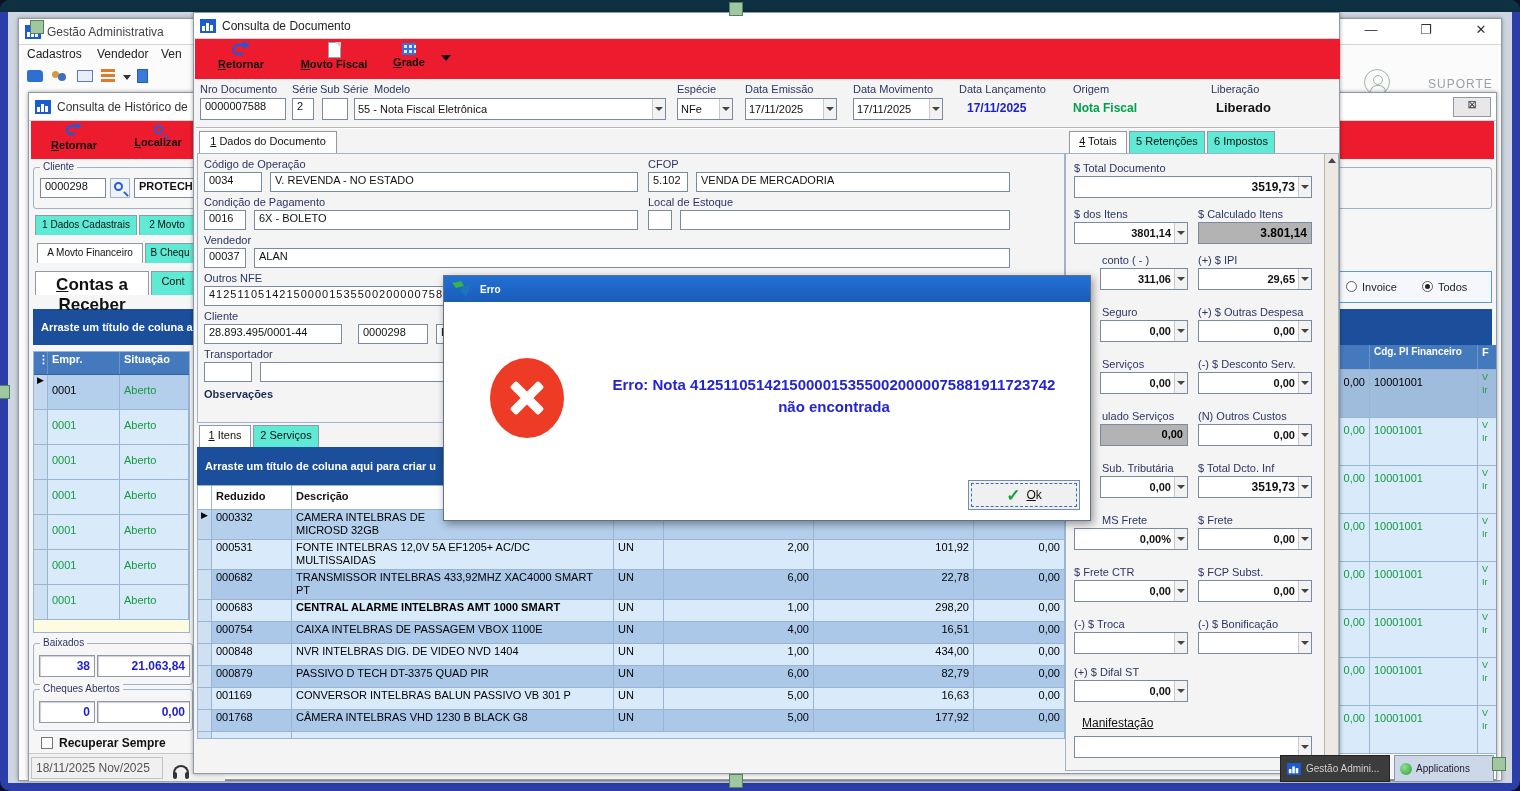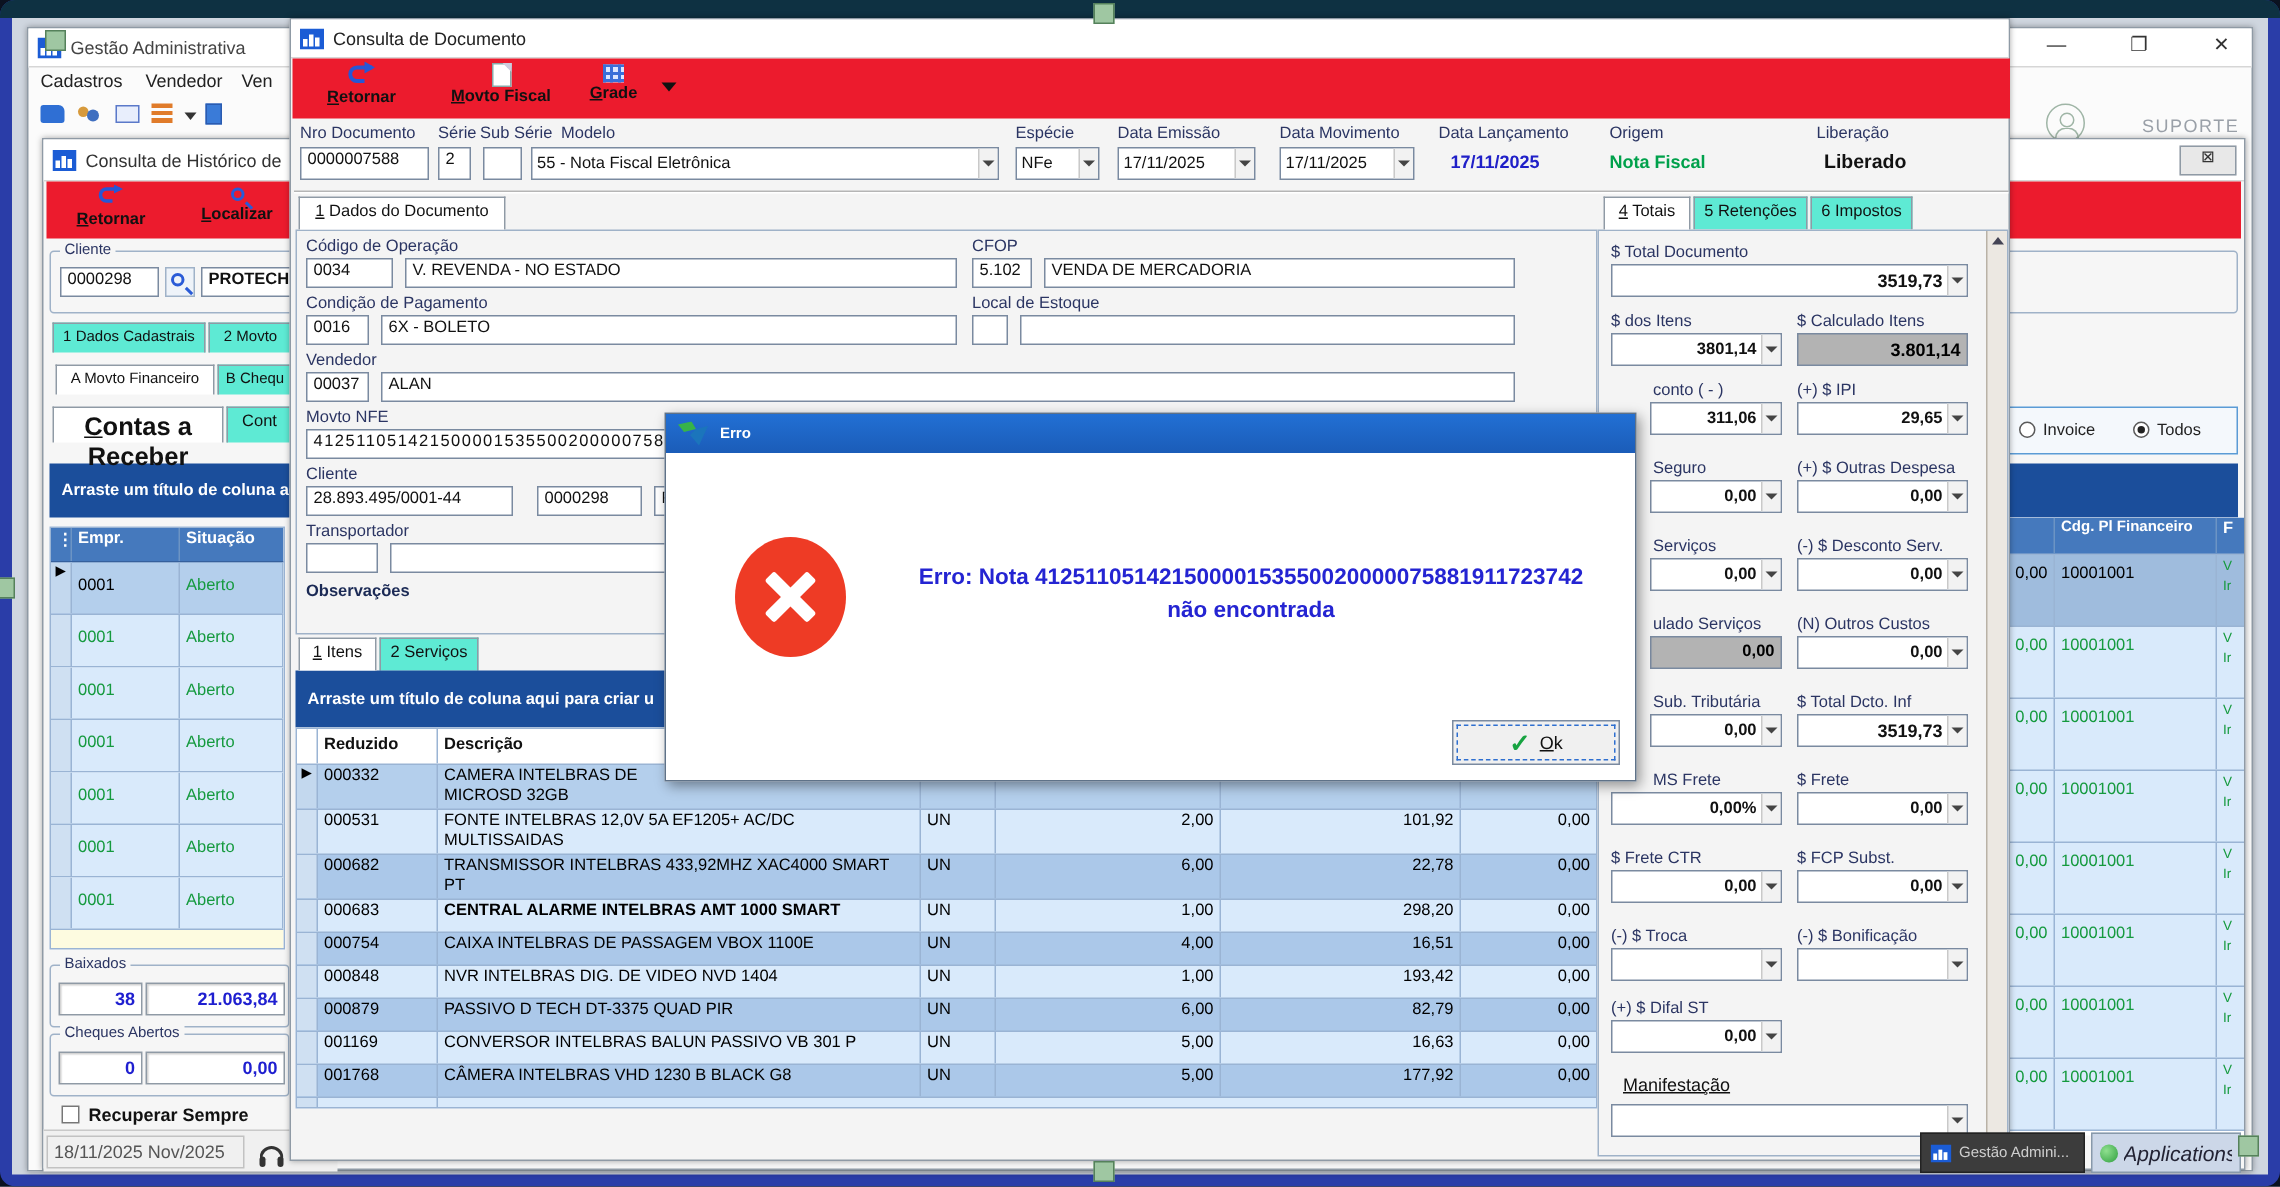--- a/index.html
+++ b/index.html
@@ -369,21 +369,21 @@
       <div class="inp abs" style="left:498px;top:18px;width:314px;height:20px;">VENDA DE MERCADORIA</div>
       <span class="lbl abs" style="left:6px;top:42px;">Condição de Pagamento</span>
       <div class="inp abs" style="left:6px;top:56px;width:42px;height:20px;">0016</div>
       <div class="inp abs" style="left:56px;top:56px;width:384px;height:20px;">6X - BOLETO</div>
       <span class="lbl abs" style="left:450px;top:42px;">Local de Estoque</span>
       <div class="inp abs" style="left:450px;top:56px;width:24px;height:20px;"></div>
       <div class="inp abs" style="left:482px;top:56px;width:330px;height:20px;"></div>
       <span class="lbl abs" style="left:6px;top:80px;">Vendedor</span>
       <div class="inp abs" style="left:6px;top:94px;width:42px;height:20px;">00037</div>
       <div class="inp abs" style="left:56px;top:94px;width:756px;height:20px;">ALAN</div>
-      <span class="lbl abs" style="left:6px;top:118px;">Movto NFE</span>
+      <span class="lbl abs" style="left:6px;top:118px;">Outros NFE</span>
       <div class="inp abs" style="left:6px;top:132px;width:440px;height:20px;letter-spacing:1px;">41251105142150000153550020000075881911723742</div>
       <span class="lbl abs" style="left:6px;top:156px;">Cliente</span>
       <div class="inp abs" style="left:6px;top:170px;width:138px;height:20px;">28.893.495/0001-44</div>
       <div class="inp abs" style="left:160px;top:170px;width:70px;height:20px;">0000298</div>
       <div class="inp abs" style="left:238px;top:170px;width:270px;height:20px;">PROTECH SIS</div>
       <span class="lbl abs" style="left:6px;top:194px;">Transportador</span>
       <div class="inp abs" style="left:6px;top:208px;width:48px;height:20px;"></div>
       <div class="inp abs" style="left:62px;top:208px;width:446px;height:20px;"></div>
       <span class="lbl abs" style="left:6px;top:234px;font-weight:bold;color:#1b2a55;">Observações</span>
     </div>
@@ -452,21 +452,21 @@
           <div class="c" style="width:150px;flex:0 0 150px;text-align:right;">4,00</div>
           <div class="c" style="width:160px;flex:0 0 160px;text-align:right;">16,51</div>
           <div class="c" style="flex:1;border-right:none;text-align:right;">0,00</div>
         </div>
       <div class="row rA" style="height:22px;">
           <div class="mark" style="background:#cfe0f2;"></div>
           <div class="c" style="width:80px;flex:0 0 80px;">000848</div>
           <div class="c" style="width:322px;flex:0 0 322px;">NVR INTELBRAS DIG. DE VIDEO NVD 1404</div>
           <div class="c" style="width:50px;flex:0 0 50px;">UN</div>
           <div class="c" style="width:150px;flex:0 0 150px;text-align:right;">1,00</div>
-          <div class="c" style="width:160px;flex:0 0 160px;text-align:right;">193,42</div>
+          <div class="c" style="width:160px;flex:0 0 160px;text-align:right;">434,00</div>
           <div class="c" style="flex:1;border-right:none;text-align:right;">0,00</div>
         </div>
       <div class="row rB" style="height:22px;">
           <div class="mark" style="background:#cfe0f2;"></div>
           <div class="c" style="width:80px;flex:0 0 80px;">000879</div>
           <div class="c" style="width:322px;flex:0 0 322px;">PASSIVO D TECH DT-3375 QUAD PIR</div>
           <div class="c" style="width:50px;flex:0 0 50px;">UN</div>
           <div class="c" style="width:150px;flex:0 0 150px;text-align:right;">6,00</div>
           <div class="c" style="width:160px;flex:0 0 160px;text-align:right;">82,79</div>
           <div class="c" style="flex:1;border-right:none;text-align:right;">0,00</div>
@@ -677,21 +677,21 @@
     <svg class="appico" viewBox="0 0 16 14" style="width:14px;height:12px;">
         <rect width="16" height="14" fill="#1b5cd5"></rect>
         <rect x="2" y="7" width="3" height="5" fill="#fff"></rect>
         <rect x="6" y="4" width="3" height="8" fill="#fff"></rect>
         <rect x="10" y="6" width="3" height="6" fill="#fff"></rect>
       </svg>
     <span style="font-size:10px;color:#cfcfcf;white-space:nowrap;overflow:hidden;">Gestão Admini...</span>
   </div>
   <div class="abs" style="left:1394px;top:755px;width:100px;height:27px;background:#ccd7e8;border:1px solid #8899aa;display:flex;align-items:center;gap:4px;padding:0 5px;z-index:60;">
     <span style="width:12px;height:12px;border-radius:50%;background:radial-gradient(circle at 35% 35%,#8fe08f,#2f9e3f);display:inline-block;"></span>
-    <span style="font-size:14px;color:#223;white-space:nowrap;overflow:hidden;font-style:italic;">Applications</span>
+    <span style="font-size:10px;color:#223;white-space:nowrap;overflow:hidden;">Applications</span>
   </div>
 
   <div class="abs handle" style="left:30px;top:20px;"></div>
   <div class="abs handle" style="left:729px;top:2px;"></div>
   <div class="abs handle" style="left:-4px;top:385px;"></div>
   <div class="abs handle" style="left:729px;top:774px;"></div>
   <div class="abs handle" style="left:1492px;top:757px;z-index:70;"></div>
 </div>
 
 </body></html>

